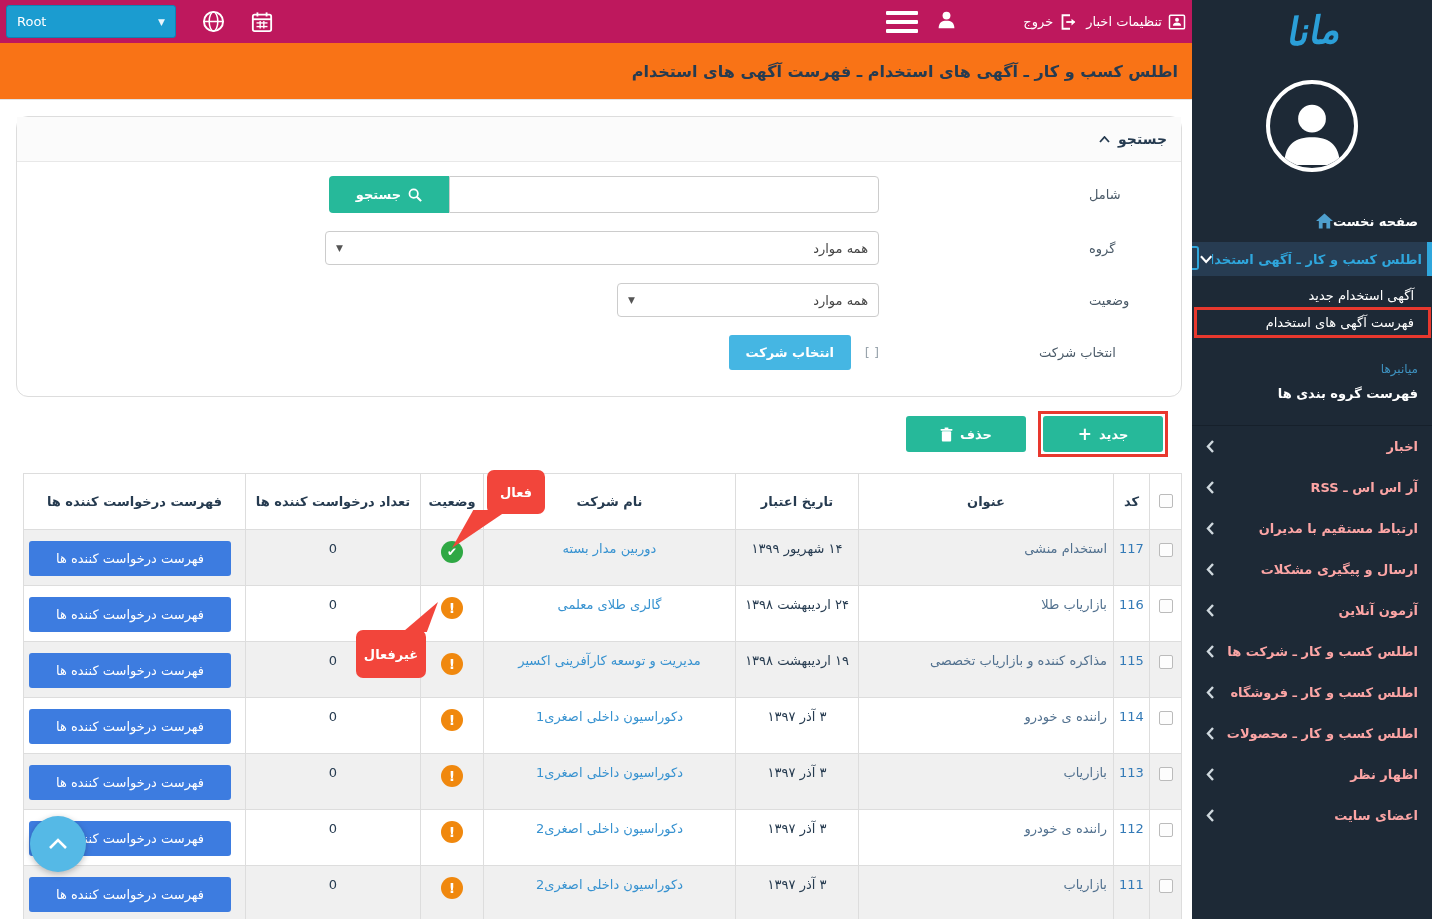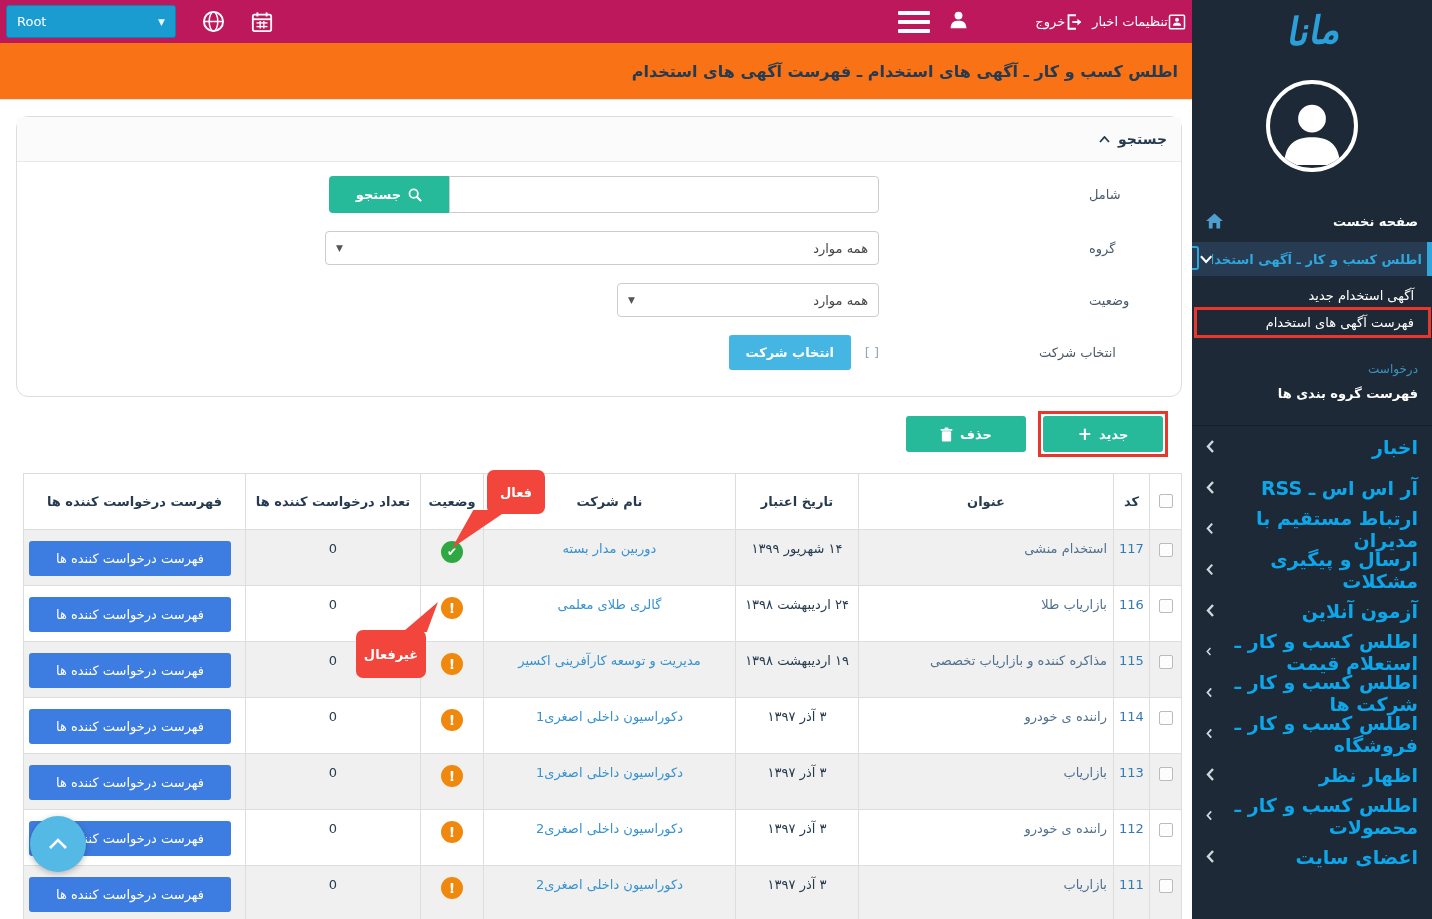--- a/index.html
+++ b/index.html
@@ -6,45 +6,45 @@
   html,body { background:#fff; }
   body { font-family:"DejaVu Sans", sans-serif; }
   .app { position:relative; width:1432px; height:919px; overflow:hidden; background:#fff; direction:rtl; }
 
   
   .sidebar { position:absolute; top:0; right:0; width:240px; height:919px; background:#1d2936; z-index:5; }
   .logo-area { height:62px; display:flex; align-items:center; justify-content:center; background:#1d2936; }
   .brand { color:#2b9fd8; font-size:38px; font-weight:bold; font-style:italic; letter-spacing:-2px; transform:rotate(-4deg); }
   .avatar-wrap { display:flex; justify-content:center; margin-top:18px; }
   .avatar { width:92px; height:92px; border:4px solid #fff; border-radius:50%; display:flex; align-items:flex-end; justify-content:center; overflow:hidden; }
-  .home-row { margin-top:34px; height:30px; display:flex; align-items:center; justify-content:space-between; padding:0 14px; }
+  .home-row { margin-top:34px; height:30px; display:flex; align-items:center; padding:0 14px; }
   .home-label { color:#fff; font-size:13px; font-weight:bold; }
   .parent-item { position:relative; margin-top:6px; height:34px; background:#273c52; display:flex; align-items:center; justify-content:space-between; padding:0 10px 0 8px; }
   .parent-label { color:#2fa6dc; font-size:13px; font-weight:bold; white-space:nowrap; overflow:hidden; }
   .strip-right { position:absolute; right:0; top:0; bottom:0; width:5px; background:#2fa6dc; }
   .strip-nub { position:absolute; left:0; top:4px; width:7px; height:24px; border:2px solid #2fa6dc; border-left:none; border-radius:0 3px 3px 0; }
   .submenu { padding-top:6px; }
   .submenu-item { height:27px; display:flex; align-items:center; padding:0 18px; color:#fff; font-size:13px; }
   .red-box-side { position:absolute; right:1px; left:2px; border:3px solid #e8382e; height:31px; margin-top:-2px; pointer-events:none; }
   .shortcuts { margin-top:26px; padding:0 14px; }
   .shortcuts-label { color:#3e92c0; font-size:12px; }
   .shortcut-item { margin-top:10px; color:#fff; font-size:13px; font-weight:bold; }
   .side-menu { margin-top:24px; border-top:1px solid #16202b; }
   .menu-item { height:41px; display:flex; align-items:center; justify-content:space-between; padding:0 14px; cursor:pointer; }
-  .menu-item-label { color:#0ea5e9; font-size:19px; font-weight:bold; }
+  .menu-item-label { color:#fca5a5; font-size:13px; font-weight:bold; }
 
   
   .main { position:absolute; top:0; left:0; width:1192px; height:919px; background:#fff; }
   .topbar { direction:ltr; height:43px; background:#be185d; display:flex; align-items:center; padding:0 6px; }
   .root-select { width:170px; height:33px; background:#1b9cd0; border:1px solid #0f82b4; border-radius:3px; color:#fff; font-size:13px; display:flex; align-items:center; justify-content:space-between; padding:0 10px; cursor:pointer; }
   .caret-down-white { font-size:9px; color:#e8f6fc; }
   .tb-icon { margin-left:26px; display:flex; align-items:center; cursor:pointer; }
   .tb-right { margin-left:auto; display:flex; align-items:center; direction:rtl; }
   .settings-logout { display:flex; align-items:center; color:#fff; font-size:13px; gap:8px; }
-  .sl-item { display:flex; align-items:center; cursor:pointer; }
+  .sl-item { display:flex; align-items:center; gap:6px; cursor:pointer; }
   .user-icon-wrap { margin-right:66px; cursor:pointer; }
   .hamburger { margin-right:18px; margin-left:2px; display:flex; flex-direction:column; gap:5px; cursor:pointer; }
   .hamburger span { display:block; width:32px; height:4px; background:#fff; border-radius:1px; }
 
   .title-bar { height:57px; display:flex; align-items:center; border-bottom:1px solid #e3e3e3; padding:0 14px; background:#f97316; }
   .page-title { color:#263b50; font-size:16px; font-weight:bold; }
 
   
   .search-panel { margin:16px 10px 0 16px; border:1px solid #ddd; border-radius:12px; background:#fff; }
   .panel-header { height:45px; background:#fbfbfb; border-bottom:1px solid #e8e8e8; display:flex; align-items:center; padding:0 14px; gap:8px; }
@@ -135,21 +135,21 @@
         <div class="submenu-item">
           <span>آگهی استخدام جدید</span>
         </div>
         <div class="red-box-side"></div>
       </div>
       <div class="submenu-item">
         <span>فهرست آگهی های استخدام</span>
       </div>
     </div>
     <div class="shortcuts">
-      <div class="shortcuts-label">درخواست</div>
+      <div class="shortcuts-label">میانبرها</div>
       <div class="shortcut-item">فهرست گروه بندی ها</div>
     </div>
     <nav class="side-menu">
       <div class="menu-item">
           <span class="menu-item-label">اخبار</span>
           <svg width="8" height="13" viewBox="0 0 8 13">
             <path d="M7 1 L2 6.5 L7 12" stroke="#cfd8de" stroke-width="2.4" fill="none"></path>
           </svg>
         </div>
       <div class="menu-item">
@@ -170,45 +170,39 @@
             <path d="M7 1 L2 6.5 L7 12" stroke="#cfd8de" stroke-width="2.4" fill="none"></path>
           </svg>
         </div>
       <div class="menu-item">
           <span class="menu-item-label">آزمون آنلاین</span>
           <svg width="8" height="13" viewBox="0 0 8 13">
             <path d="M7 1 L2 6.5 L7 12" stroke="#cfd8de" stroke-width="2.4" fill="none"></path>
           </svg>
         </div>
       <div class="menu-item">
-          <span class="menu-item-label">اطلس کسب و کار ـ استعلام قیمت</span>
-          <svg width="8" height="13" viewBox="0 0 8 13">
-            <path d="M7 1 L2 6.5 L7 12" stroke="#cfd8de" stroke-width="2.4" fill="none"></path>
-          </svg>
-        </div>
-      <div class="menu-item">
           <span class="menu-item-label">اطلس کسب و کار ـ شرکت ها</span>
           <svg width="8" height="13" viewBox="0 0 8 13">
             <path d="M7 1 L2 6.5 L7 12" stroke="#cfd8de" stroke-width="2.4" fill="none"></path>
           </svg>
         </div>
       <div class="menu-item">
           <span class="menu-item-label">اطلس کسب و کار ـ فروشگاه</span>
           <svg width="8" height="13" viewBox="0 0 8 13">
             <path d="M7 1 L2 6.5 L7 12" stroke="#cfd8de" stroke-width="2.4" fill="none"></path>
           </svg>
         </div>
       <div class="menu-item">
+          <span class="menu-item-label">اطلس کسب و کار ـ محصولات</span>
+          <svg width="8" height="13" viewBox="0 0 8 13">
+            <path d="M7 1 L2 6.5 L7 12" stroke="#cfd8de" stroke-width="2.4" fill="none"></path>
+          </svg>
+        </div>
+      <div class="menu-item">
           <span class="menu-item-label">اظهار نظر</span>
-          <svg width="8" height="13" viewBox="0 0 8 13">
-            <path d="M7 1 L2 6.5 L7 12" stroke="#cfd8de" stroke-width="2.4" fill="none"></path>
-          </svg>
-        </div>
-      <div class="menu-item">
-          <span class="menu-item-label">اطلس کسب و کار ـ محصولات</span>
           <svg width="8" height="13" viewBox="0 0 8 13">
             <path d="M7 1 L2 6.5 L7 12" stroke="#cfd8de" stroke-width="2.4" fill="none"></path>
           </svg>
         </div>
       <div class="menu-item">
           <span class="menu-item-label">اعضای سایت</span>
           <svg width="8" height="13" viewBox="0 0 8 13">
             <path d="M7 1 L2 6.5 L7 12" stroke="#cfd8de" stroke-width="2.4" fill="none"></path>
           </svg>
         </div>

